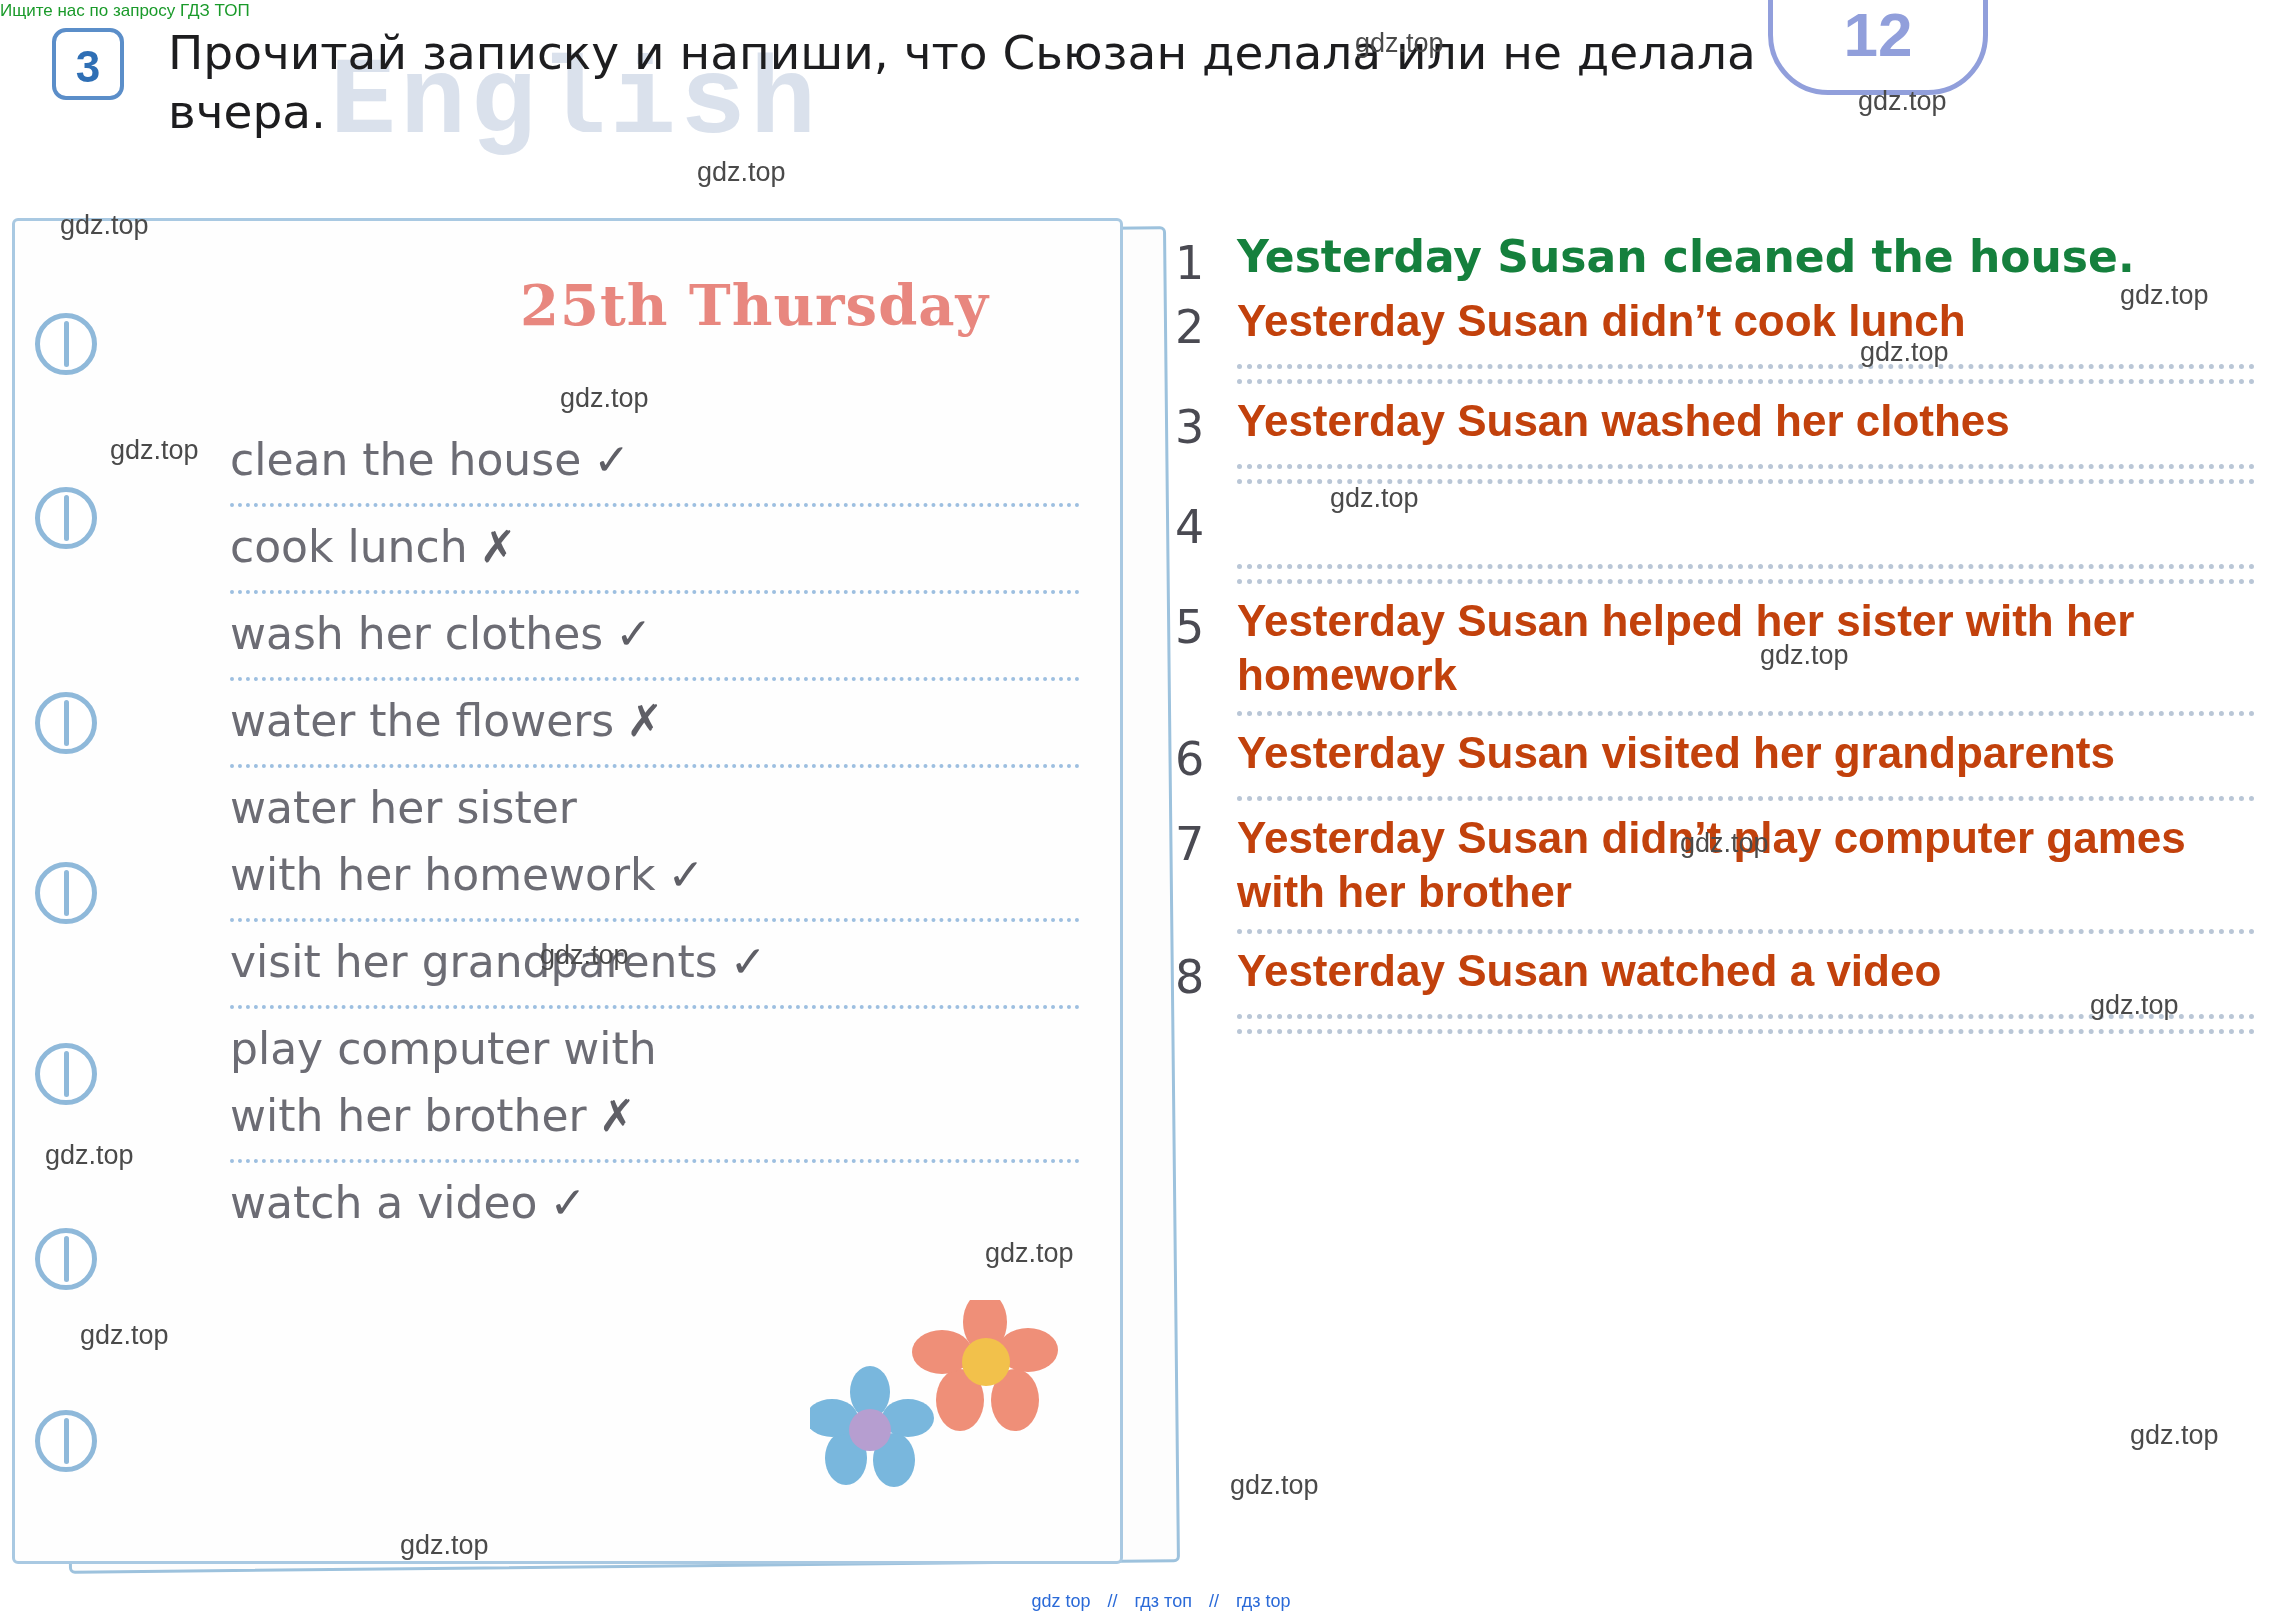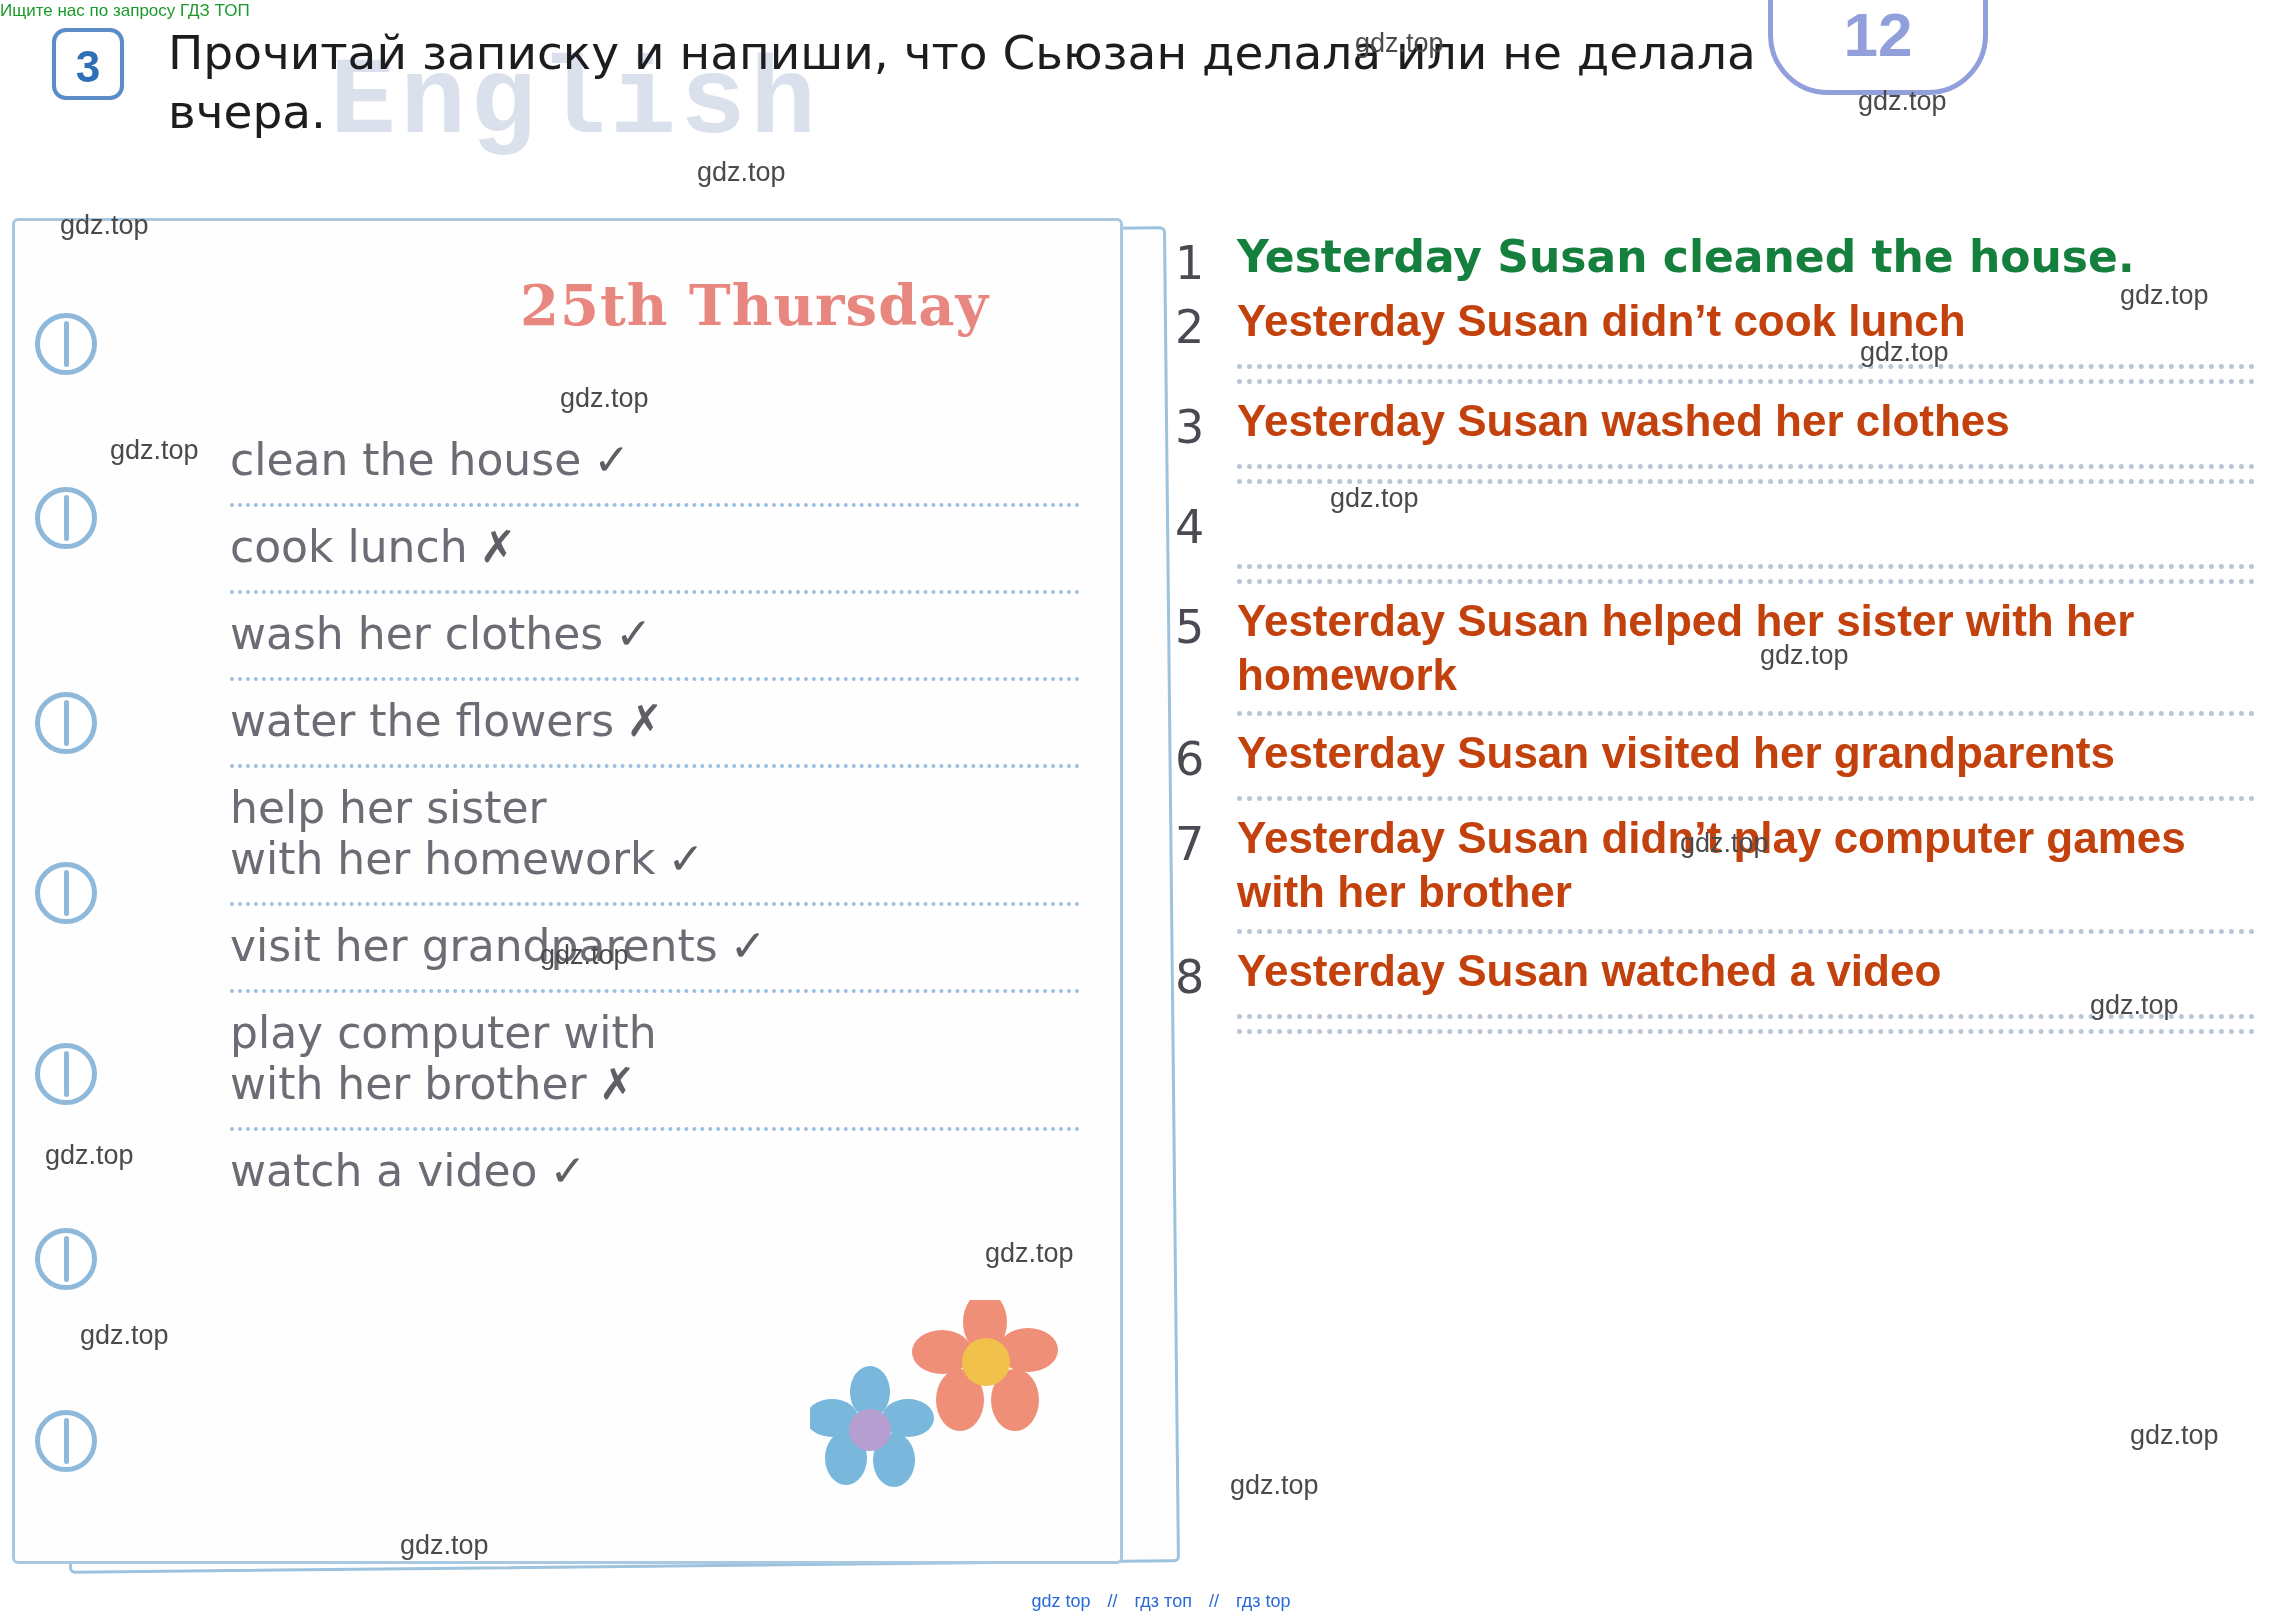--- a/index.html
+++ b/index.html
@@ -174,21 +174,21 @@
   .note-row.dotted {
     border-bottom: 4px dotted #9dbfe0;
   }
   .note-row .mark {
     font-size: 44px;
     color: #5f5f66;
     margin-left: 12px;
   }
   .note-row .sub {
     display: block;
-    margin-top: 0;
+    margin-top: 16px;
   }
 
   
   .flowers { position: absolute; left: 810px; top: 1300px; width: 260px; height: 200px; }
 
   
   .answers {
     position: absolute;
     left: 1175px;
     top: 230px;
@@ -269,21 +269,21 @@
   <div class="note-row dotted">
     <span>cook lunch</span><span class="mark">✗</span>
   </div>
   <div class="note-row dotted">
     <span>wash her clothes</span><span class="mark">✓</span>
   </div>
   <div class="note-row dotted">
     <span>water the flowers</span><span class="mark">✗</span>
   </div>
   <div class="note-row dotted">
-    <span>help her sister</span>
+    <span>water her sister</span>
     <span class="sub"><span>with her homework</span><span class="mark">✓</span></span>
   </div>
   <div class="note-row dotted">
     <span>visit her grandparents</span><span class="mark">✓</span>
   </div>
   <div class="note-row dotted">
     <span>play computer with</span>
     <span class="sub"><span>with her brother</span><span class="mark">✗</span></span>
   </div>
   <div class="note-row">

